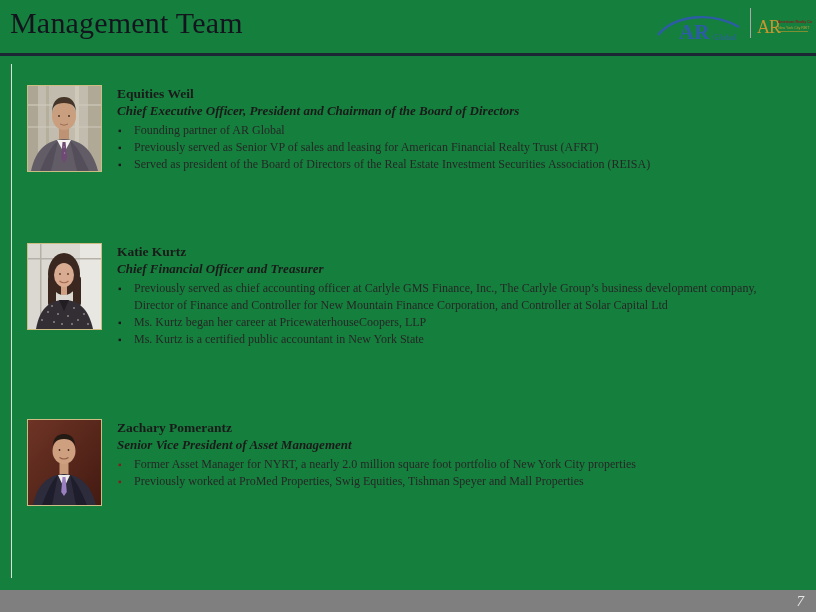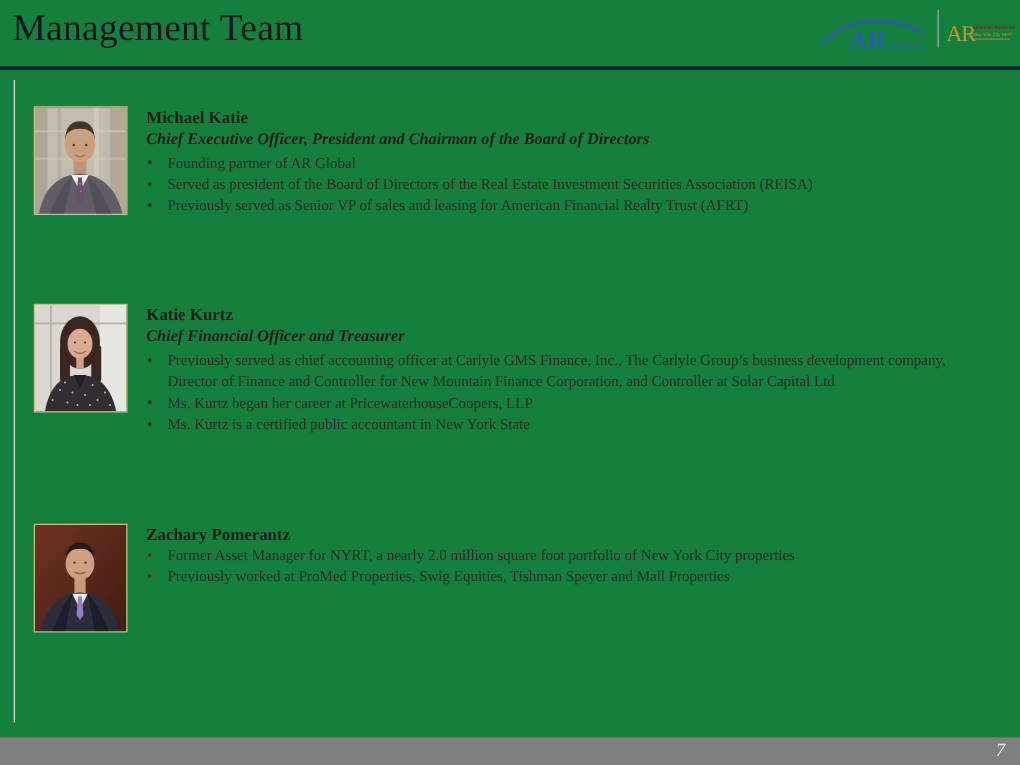--- a/index.html
+++ b/index.html
@@ -130,26 +130,26 @@
       <path d="M32,38 Q36,40.5 40,38" stroke="#9c6e55" stroke-width="1" fill="none"></path>
       <path d="M3,85 C8,62 20,54 36,53 C52,54 64,62 70,85 Z" fill="#615c66"></path>
       <path d="M12,85 Q22,60 30,55 L23,85 Z" fill="#534e5a"></path>
       <path d="M61,85 Q50,60 42,55 L49,85 Z" fill="#534e5a"></path>
       <polygon points="29,54 43,54 36,67" fill="#f4f2ee"></polygon>
       <polygon points="34.5,56 37.5,56 39,72 36,77 33,72" fill="#6f4a74"></polygon>
       <circle cx="36" cy="61" r="0.7" fill="#b088b0"></circle>
       <circle cx="36.6" cy="67" r="0.7" fill="#b088b0"></circle>
     </svg>
     <div class="info">
-      <div class="name">Michael Katie</div>
+      <div class="name">Equities Weil</div>
       <div class="role">Chief Executive Officer, President and Chairman of the Board of Directors</div>
       <ul class="bullets">
         <li><span>Founding partner of AR Global</span></li>
+        <li><span>Previously served as Senior VP of sales and leasing for American Financial Realty Trust (AFRT)</span></li>
         <li><span>Served as president of the Board of Directors of the Real Estate Investment Securities Association (REISA)</span></li>
-        <li><span>Previously served as Senior VP of sales and leasing for American Financial Realty Trust (AFRT)</span></li>
       </ul>
     </div>
   </section>
 
   <section class="profile profile-2">
     <svg class="photo" viewBox="0 0 73 85">
       <rect width="73" height="85" fill="#dbd8d2"></rect>
       <rect x="52" width="21" height="85" fill="#e9e7e2"></rect>
       <rect x="12" width="1.5" height="85" fill="#b5b1a9"></rect>
       <rect y="14" width="73" height="1.5" fill="#b5b1a9"></rect>
@@ -205,20 +205,21 @@
       <circle cx="40.5" cy="30" r="0.9" fill="#3c2b1e"></circle>
       <path d="M31.5,37.5 Q36,40.5 40.5,37.5" stroke="#8f5c44" stroke-width="1.1" fill="none"></path>
       <path d="M5,85 C10,62 22,55 36,54 C50,55 62,62 68,85 Z" fill="#2c2c3d"></path>
       <path d="M14,85 Q23,61 30,55 L24,85 Z" fill="#1d1d2b"></path>
       <path d="M59,85 Q49,61 42,55 L48,85 Z" fill="#1d1d2b"></path>
       <polygon points="30,55 42,55 36,68" fill="#eeeceb"></polygon>
       <polygon points="34.5,57 37.5,57 38.8,72 36,76 33.2,72" fill="#9a7fc1"></polygon>
     </svg>
     <div class="info">
       <div class="name">Zachary Pomerantz</div>
+      <div class="role">Senior Vice President of Asset Management</div>
       <ul class="bullets">
         <li><span>Former Asset Manager for NYRT, a nearly 2.0 million square foot portfolio of New York City properties</span></li>
         <li><span>Previously worked at ProMed Properties, Swig Equities, Tishman Speyer and Mall Properties</span></li>
       </ul>
     </div>
   </section>
 
   <div class="footer">
     <span class="page-number">7</span>
   </div>

